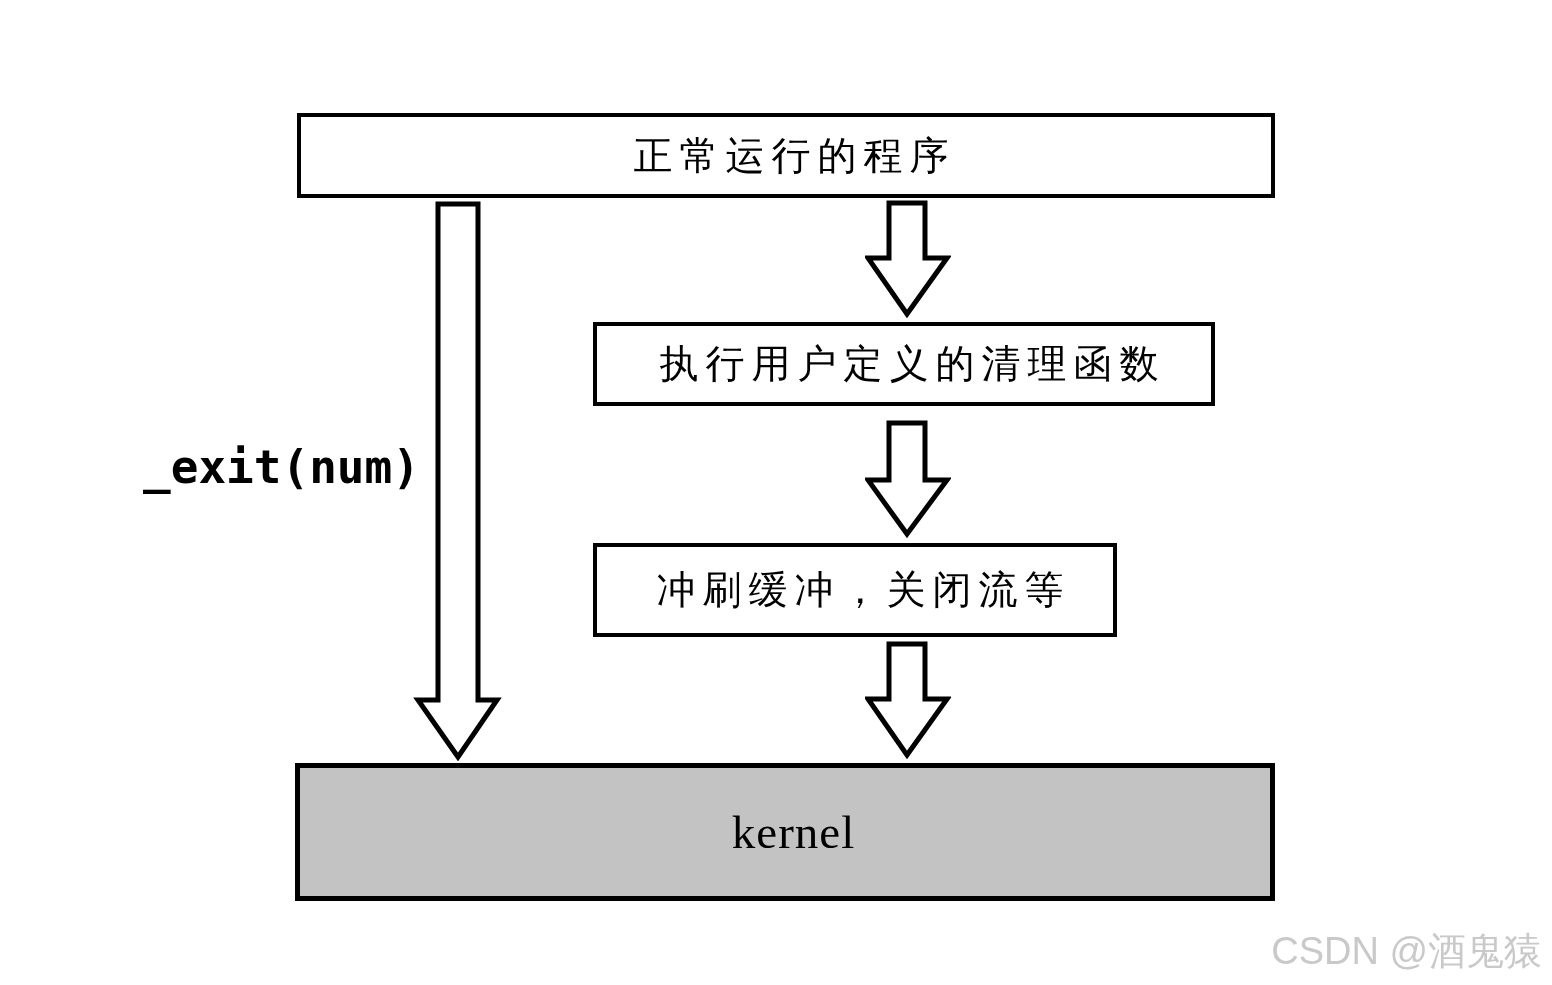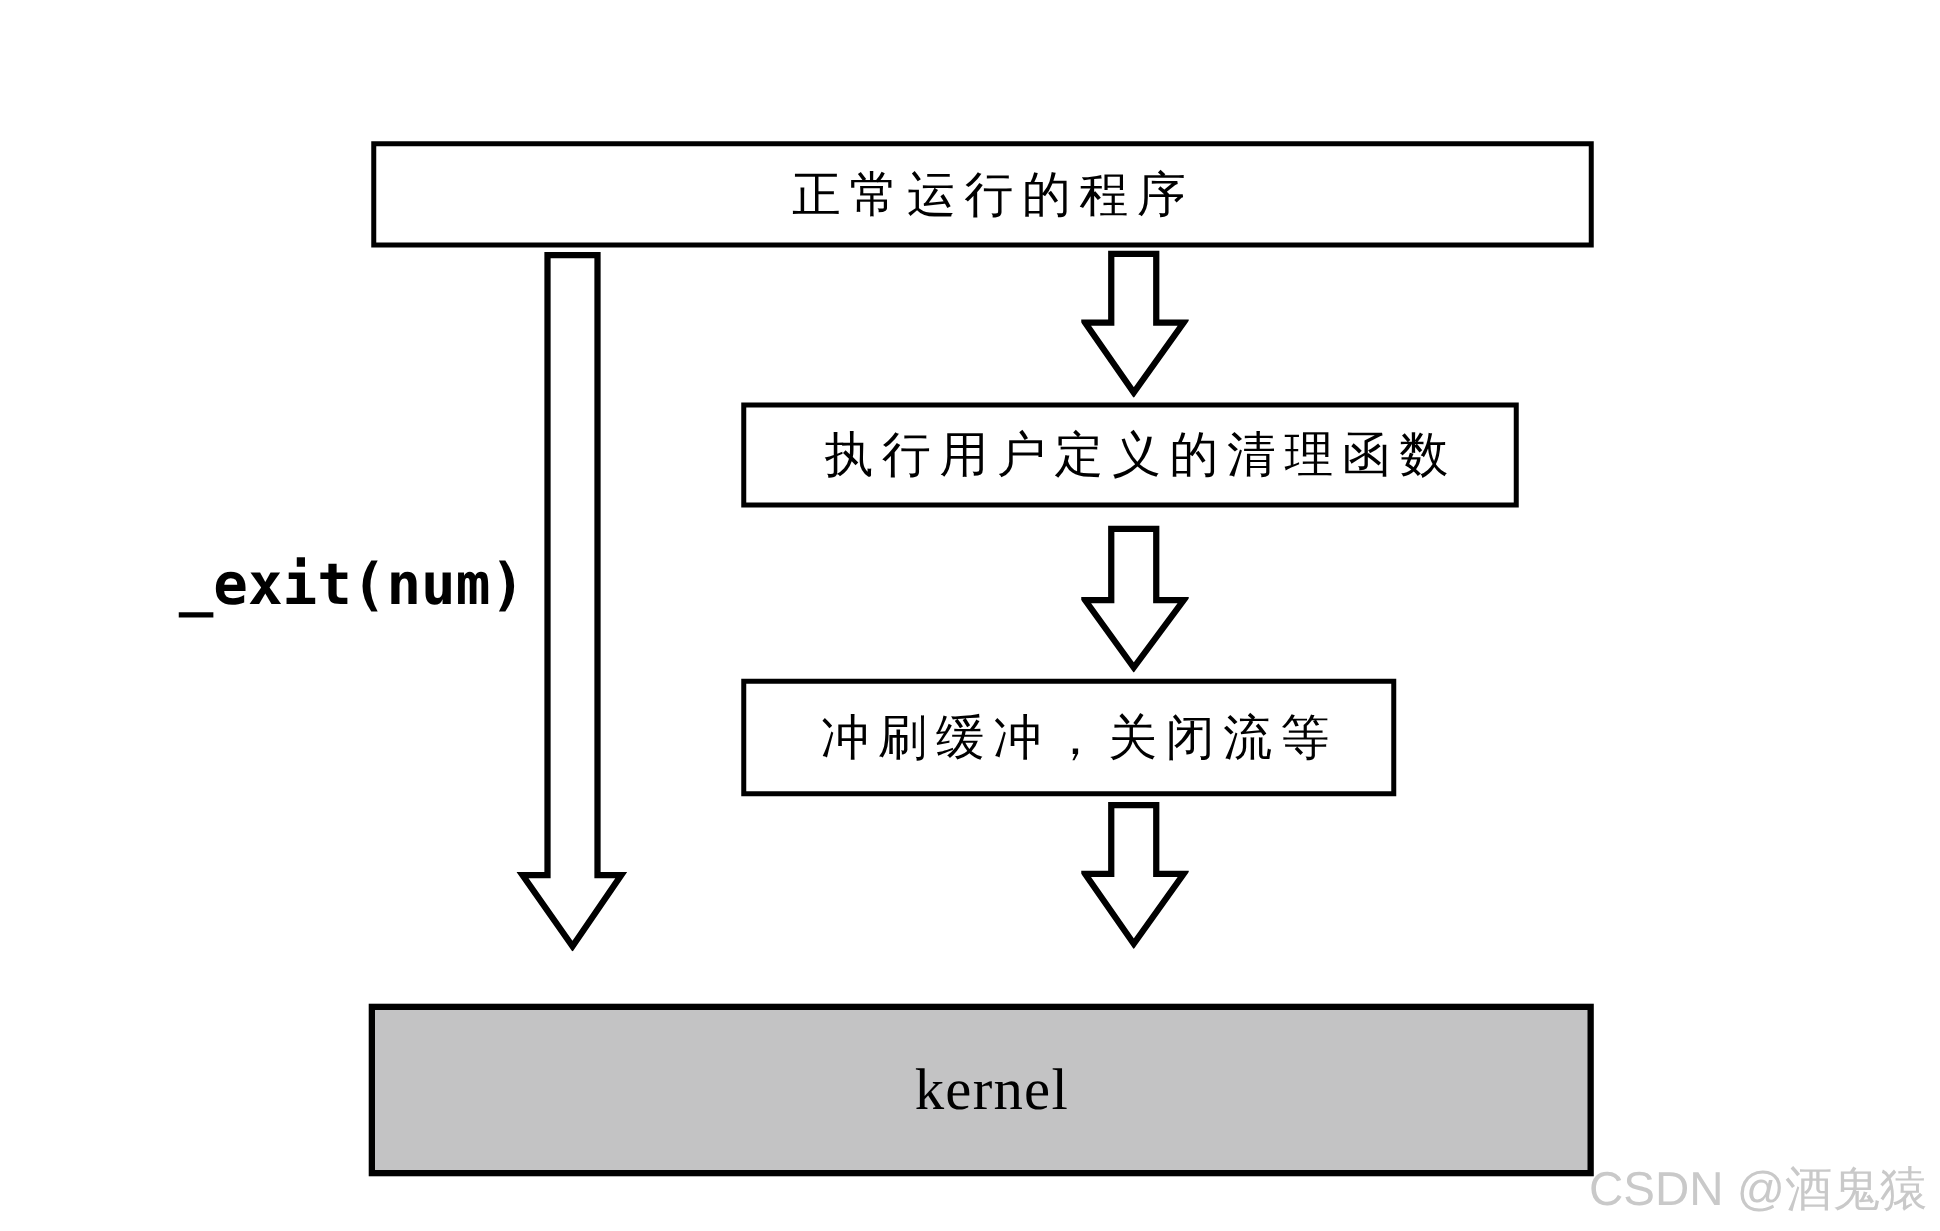--- a/index.html
+++ b/index.html
@@ -52,21 +52,20 @@
     width: 524px;
     height: 94px;
   }
   .kernel-box {
     left: 295px;
     top: 763px;
     width: 980px;
     height: 138px;
     border-width: 5px;
     background: #c3c3c4;
-    margin-top: 40px;
   }
   .kernel-box .box-text {
     font-size: 47px;
     letter-spacing: 1px;
   }
   .arrow {
     position: absolute;
   }
   .arrow polygon {
     fill: #ffffff;

